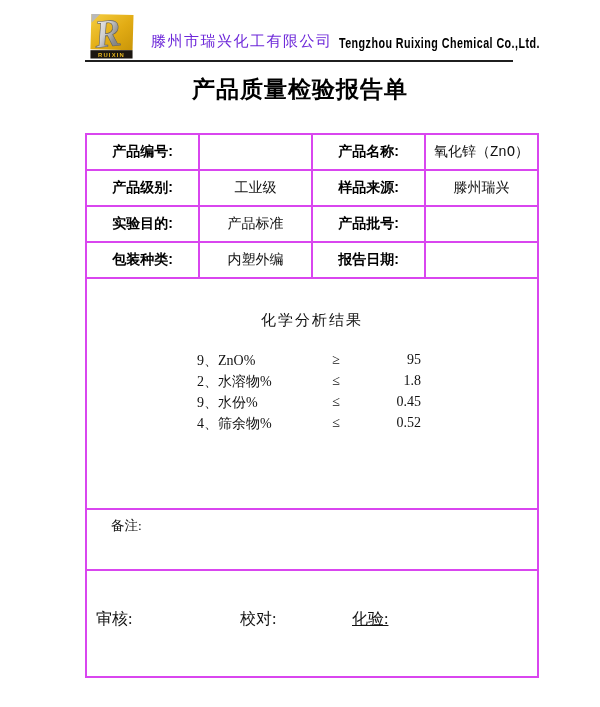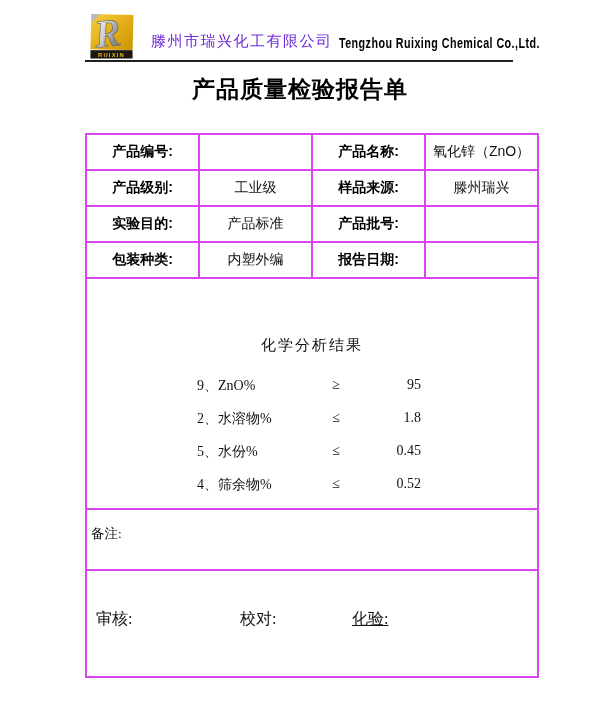--- a/index.html
+++ b/index.html
@@ -52,45 +52,45 @@
   table.report td {
     border:2px solid #d946ef;
     padding:0;
   }
   td.lbl {
     font-family:"Liberation Sans", sans-serif;
     font-weight:700; font-size:14px; text-align:center;
     height:34px; color:#000;
   }
   td.val {
-    font-family:Liberation Sans, sans-serif;
+    font-family:Liberation Mono, monospace;
     font-size:14px; text-align:center; color:#111;
   }
 
   
   td.analysis { height:229px; vertical-align:top; }
   .analysis-heading {
-    text-align:center; padding-top:57px;
+    text-align:center; padding-top:32px;
     font-size:15px; letter-spacing:2px; color:#111;
   }
   .analysis-item {
-    display:flex; margin-left:110px; margin-top:15px;
+    display:flex; margin-left:110px; margin-top:3px;
     font-size:14px; color:#111;
   }
   .analysis-item:nth-of-type(2) { margin-top:22px; }
   .item-name { width:120px; }
   .item-rel  { width:38px; text-align:center; }
   .item-val  { width:66px; text-align:right; }
 
   
   td.remarks {
     height:59px; vertical-align:top;
     font-size:13.5px; color:#111;
   }
-  td.remarks .remarks-label { display:inline-block; padding:7px 0 0 4px;margin-top:8px; }
+  td.remarks .remarks-label { display:inline-block; padding:7px 0 0 24px; }
 
   
   td.signoff { height:105px; position:relative; font-size:16px; color:#111; }
   .signoff-label { position:absolute; top:38px; white-space:nowrap; }
   .signoff-review    { left:9px; }
   .signoff-proofread { left:153px; }
   .signoff-test      { left:265px;text-decoration:underline; }
 </style>
 </head>
 <body>
@@ -168,21 +168,21 @@
           <span class="item-name">9、ZnO%</span>
           <span class="item-rel">≥</span>
           <span class="item-val">95</span>
         </div>
         <div class="analysis-item">
           <span class="item-name">2、水溶物%</span>
           <span class="item-rel">≤</span>
           <span class="item-val">1.8</span>
         </div>
         <div class="analysis-item">
-          <span class="item-name">5、水份%</span>
+          <span class="item-name">9、水份%</span>
           <span class="item-rel">≤</span>
           <span class="item-val">0.45</span>
         </div>
         <div class="analysis-item">
           <span class="item-name">4、筛余物%</span>
           <span class="item-rel">≤</span>
           <span class="item-val">0.52</span>
         </div>
       </td>
     </tr>

